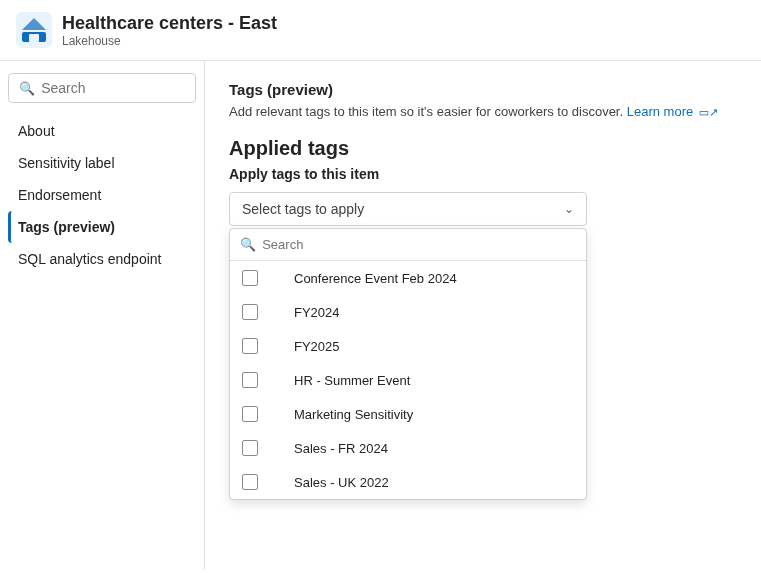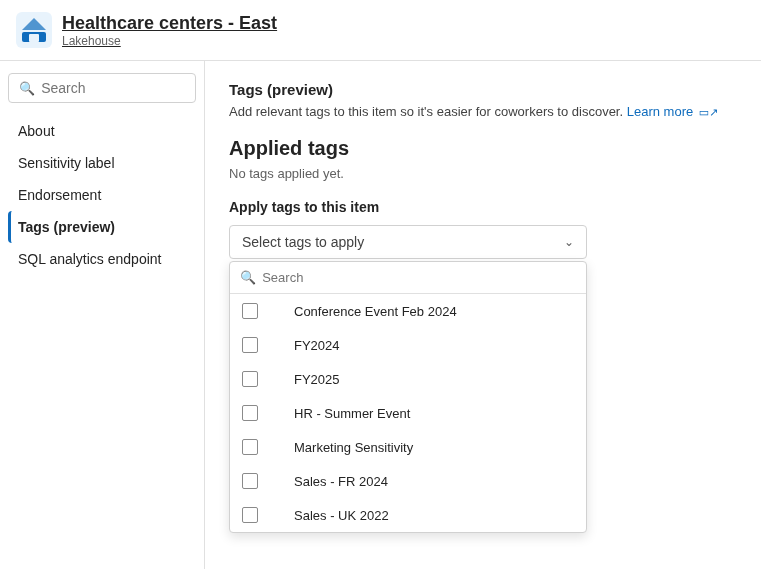--- a/index.html
+++ b/index.html
@@ -3,21 +3,20 @@
   <meta charset="utf-8">
   <style>
     * { box-sizing: border-box; margin: 0; padding: 0; }
     body { font-family: 'Segoe UI', sans-serif; font-size: 14px; background: #fff; color: #242424; width: 761px; height: 573px; overflow: hidden; }
 
     .header {
       display: flex;
       align-items: center;
       padding: 12px 16px;
       border-bottom: 1px solid #e0e0e0;
-      text-decoration: underline;
     }
     .header-icon {
       width: 36px;
       height: 36px;
       margin-right: 10px;
       flex-shrink: 0;
     }
     .header-title { font-size: 18px; font-weight: 600; color: #242424; }
     .header-subtitle { font-size: 12px; color: #616161; }
 
@@ -227,21 +226,20 @@
 
   <div class="main-content">
     <div class="section-title">Tags (preview)</div>
     <div class="description">
       <span>Add relevant tags to this item so it's easier for coworkers to discover.</span>
       <a href="#" class="learn-more-link">Learn more</a>
       <span class="external-icon">▭↗</span>
     </div>
 
     <div class="applied-tags-label">Applied tags</div>
-    <div class="no-tags">No tags applied yet.</div>
 
     <div class="apply-tags-label">Apply tags to this item</div>
 
     <div class="dropdown-container">
       <div class="dropdown-trigger">
         <span>Select tags to apply</span>
         <span class="chevron-icon">⌄</span>
       </div>
 
       <div class="dropdown-panel">

